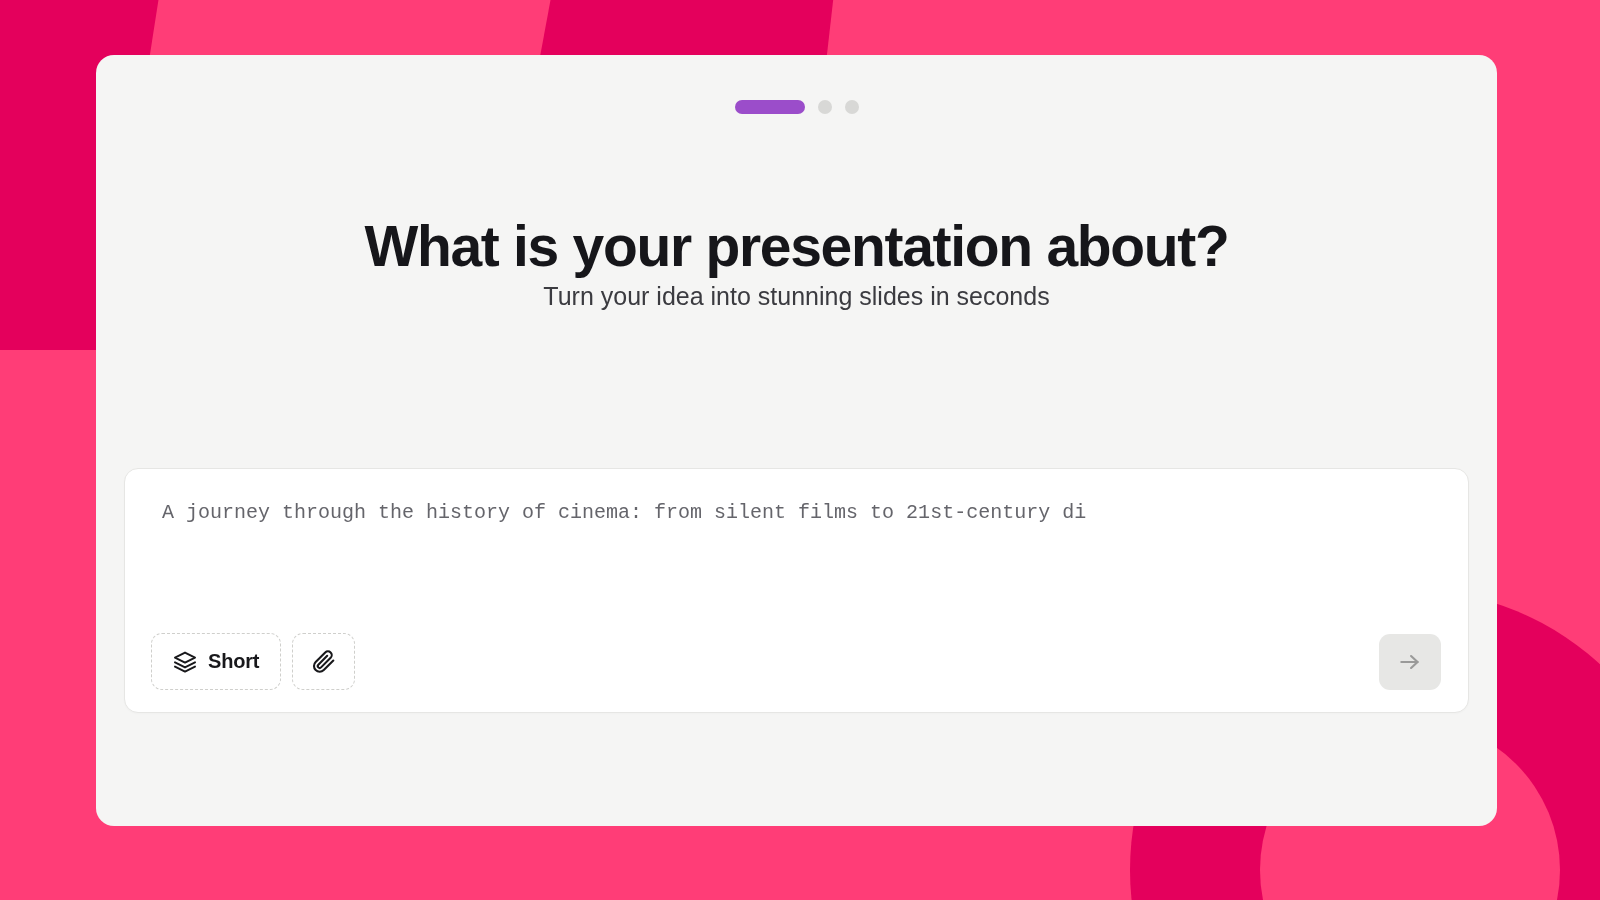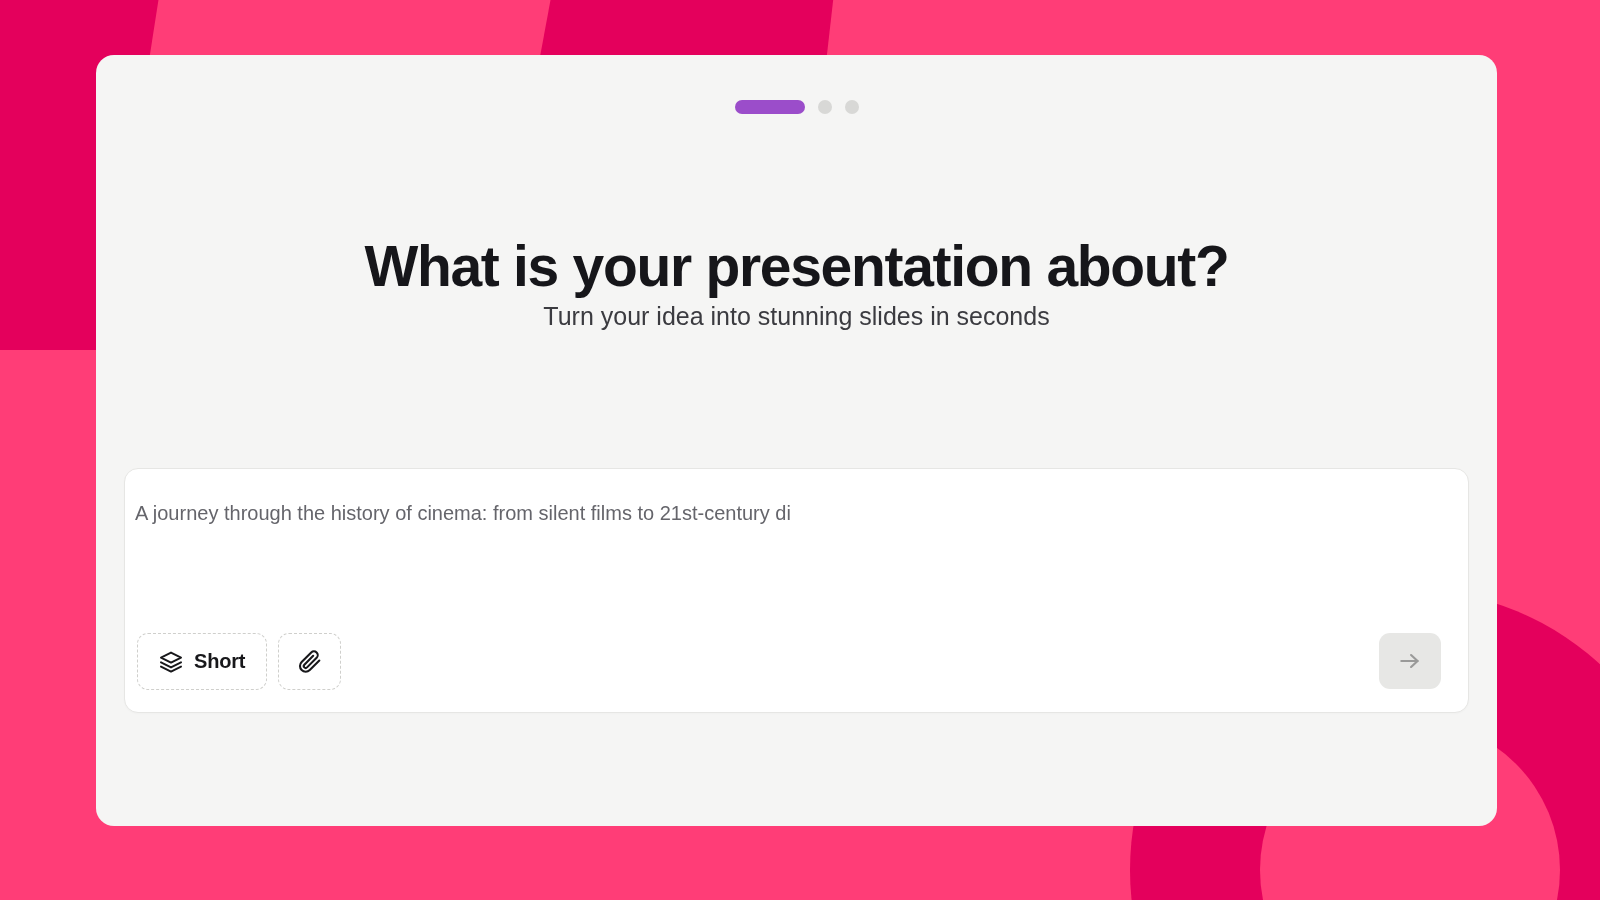--- a/index.html
+++ b/index.html
@@ -104,21 +104,20 @@
     margin-top: 100px;
     text-align: center;
     width: 100%;
   }
   .title {
     font-size: 57px;
     font-weight: bold;
     color: #16161a;
     letter-spacing: -1.3px;
     line-height: 1.1;
-    margin-top: 20px;
   }
   .subtitle {
     margin-top: 4px;
     font-size: 25px;
     color: #3b3b40;
     font-weight: normal;
   }
 
   
   .prompt-box {
@@ -128,36 +127,38 @@
     width: 1345px;
     height: 245px;
     background: #FFFFFF;
     border: 1px solid #E6E6E4;
     border-radius: 14px;
     box-shadow: 0 1px 2px rgba(0,0,0,0.02);
   }
 
   .prompt-text {
     position: absolute;
-    left: 10px;
+    left: 37px;
     top: 30px;
     right: 40px;
     font-size: 20px;
     color: #65656b;
     line-height: 1.4;
     white-space: nowrap;
     overflow: hidden;
+    font-family: Liberation Mono, monospace;
   }
 
   .prompt-toolbar {
     position: absolute;
-    left: 12px;
+    left: 26px;
     right: 27px;
     bottom: 22px;
     display: flex;
+    align-items: center;
     justify-content: space-between;
   }
 
   .toolbar-left {
     display: flex;
     align-items: center;
     gap: 11px;
   }
 
   .chip {

